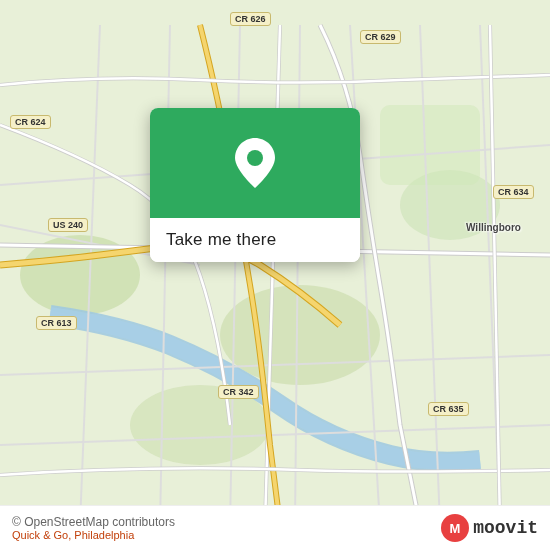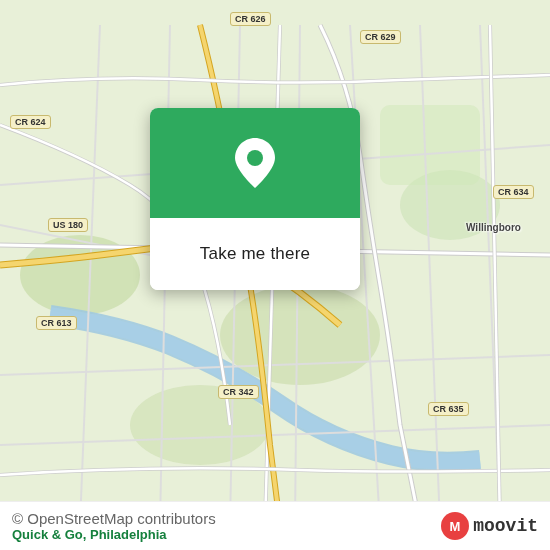--- a/index.html
+++ b/index.html
@@ -44,22 +44,22 @@
       width: 100%;
       height: 110px;
       display: flex;
       align-items: center;
       justify-content: center;
       position: relative;
     }
 
     .popup-white-section {
       background: white;
-      padding: 26px 16px;
-      text-align: center;
+      padding: 12px 16px;
+      text-align: left;
     }
 
     .take-me-there {
       font-size: 17px;
       font-weight: 500;
       color: #222;
       letter-spacing: 0.2px;
     }
 
     
@@ -76,28 +76,28 @@
       z-index: 20;
       border-top: 1px solid #eee;
     }
 
     .bottom-left {
       display: flex;
       flex-direction: column;
     }
 
     .attribution {
-      font-size: 15px;
+      font-size: 12px;
       color: #666;
     }
 
     .location-name {
-      font-size: 13px;
-      color: #15803d;
-      font-weight: 700;
+      font-size: 11px;
+      color: #c2410c;
+      font-weight: 400;
     }
 
     .moovit-logo {
       display: flex;
       align-items: center;
       gap: 4px;
     }
 
     .moovit-text {
       font-size: 18px;
@@ -186,21 +186,21 @@
 
     <path d="M 490 0 Q 492 100 494 200 Q 496 300 498 400 Q 499 450 500 500" stroke="#ccc" stroke-width="4" fill="none"></path>
     <path d="M 490 0 Q 492 100 494 200 Q 496 300 498 400 Q 499 450 500 500" stroke="white" stroke-width="2.5" fill="none"></path>
 
   </svg>
 
   <div class="road-label" style="top:12px; left:230px;">CR 626</div>
   <div class="road-label" style="top:30px; left:360px;">CR 629</div>
   <div class="road-label" style="top:75px; left:10px;margin-top:40px;">CR 624</div>
   <div class="road-label" style="top:145px; left:493px;margin-top:40px;">CR 634</div>
-  <div class="road-label" style="top:218px; left:48px;">US 180</div>
+  <div class="road-label" style="top:218px; left:48px;">US 240</div>
   <div class="road-label" style="top:292px; left:36px;margin-top:24px;">CR 613</div>
   <div class="road-label" style="top:385px; left:218px;">CR 342</div>
   <div class="road-label" style="top:402px; left:428px;">CR 635</div>
 
   <div class="place-label" style="top:222px; left:418px;">Willingboro</div>
 
   <div class="popup-card">
     <div class="popup-green-section">
 
       <svg width="44" height="54" viewBox="0 0 44 54">

